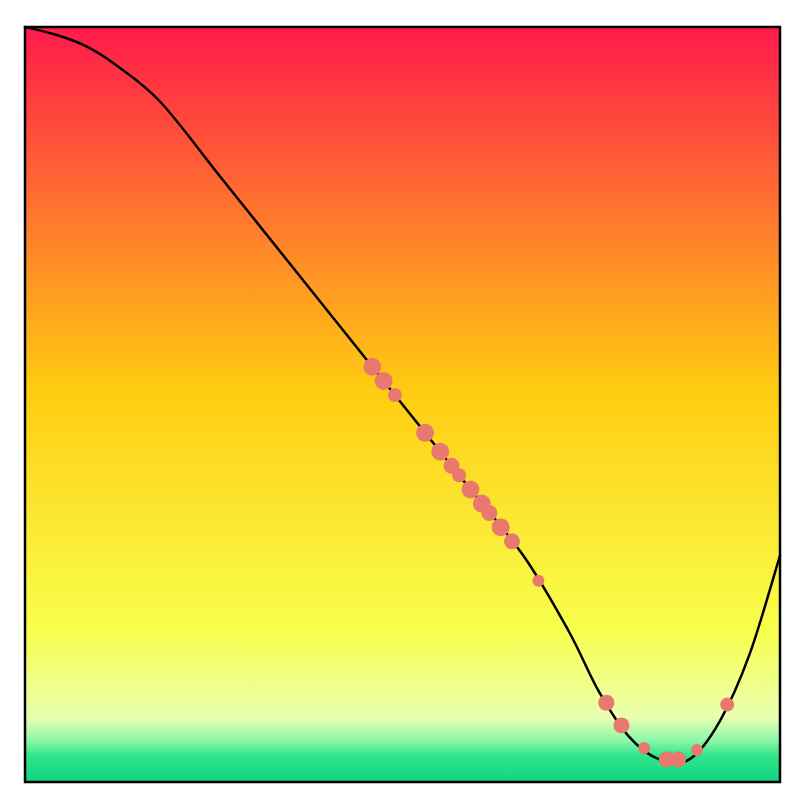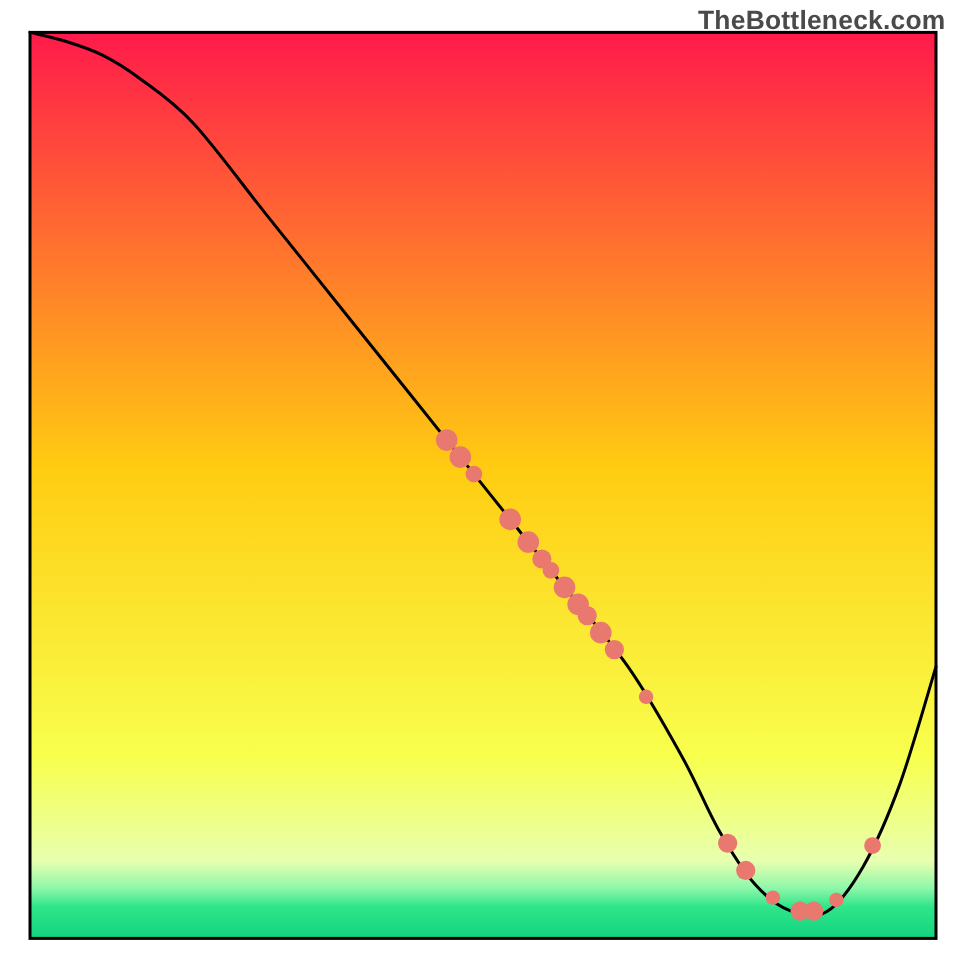--- a/index.html
+++ b/index.html
@@ -28,21 +28,20 @@
   svg {
     position: absolute;
     top: 0;
     left: 0;
   }
 </style>
 </head>
 <body>
 
 <div class="stage">
-  <div class="watermark">TheBottleneck.com</div>
 
   <svg id="chart-svg" width="800" height="800" viewBox="0 0 800 800">
     <defs>
       <linearGradient id="bg-grad" x1="0" y1="0" x2="0" y2="1">
           <stop offset="0%" stop-color="#ff1a4b"></stop>
           <stop offset="48%" stop-color="#ffcc11"></stop>
           <stop offset="80%" stop-color="#f8ff4d"></stop>
           <stop offset="91.5%" stop-color="#e8ffb0"></stop>
           <stop offset="94.5%" stop-color="#8cf7a9"></stop>
           <stop offset="96.5%" stop-color="#2fe58a"></stop>

